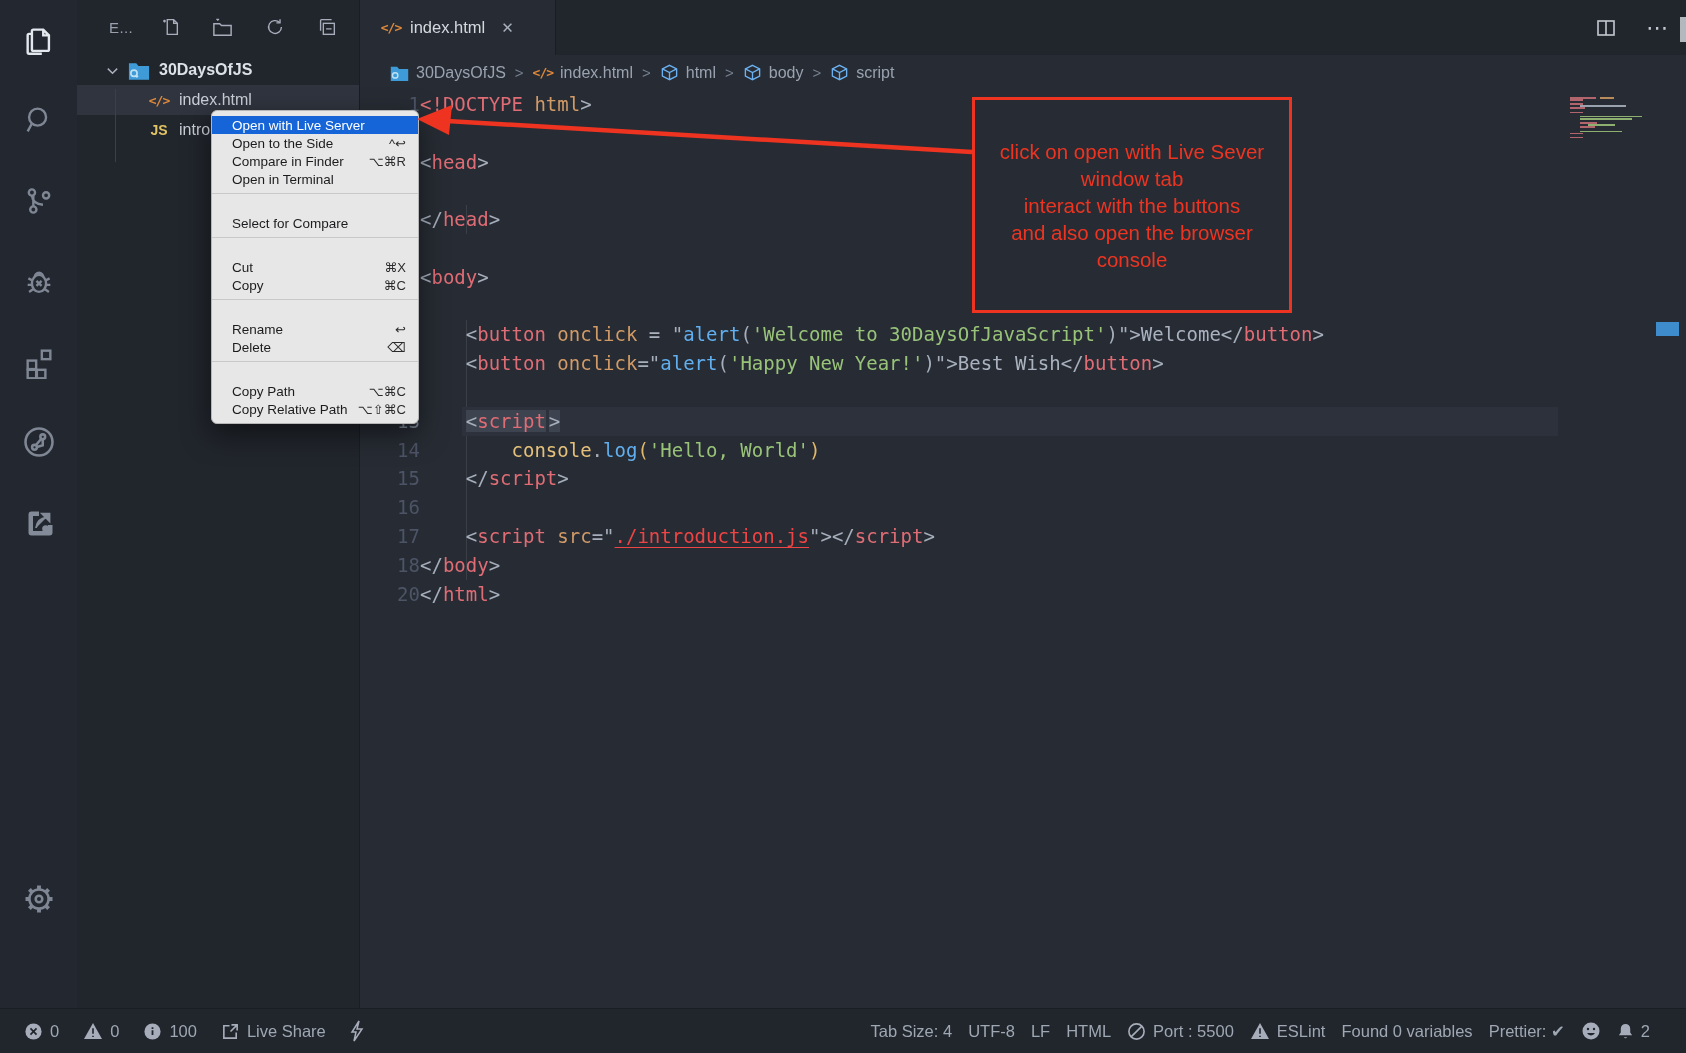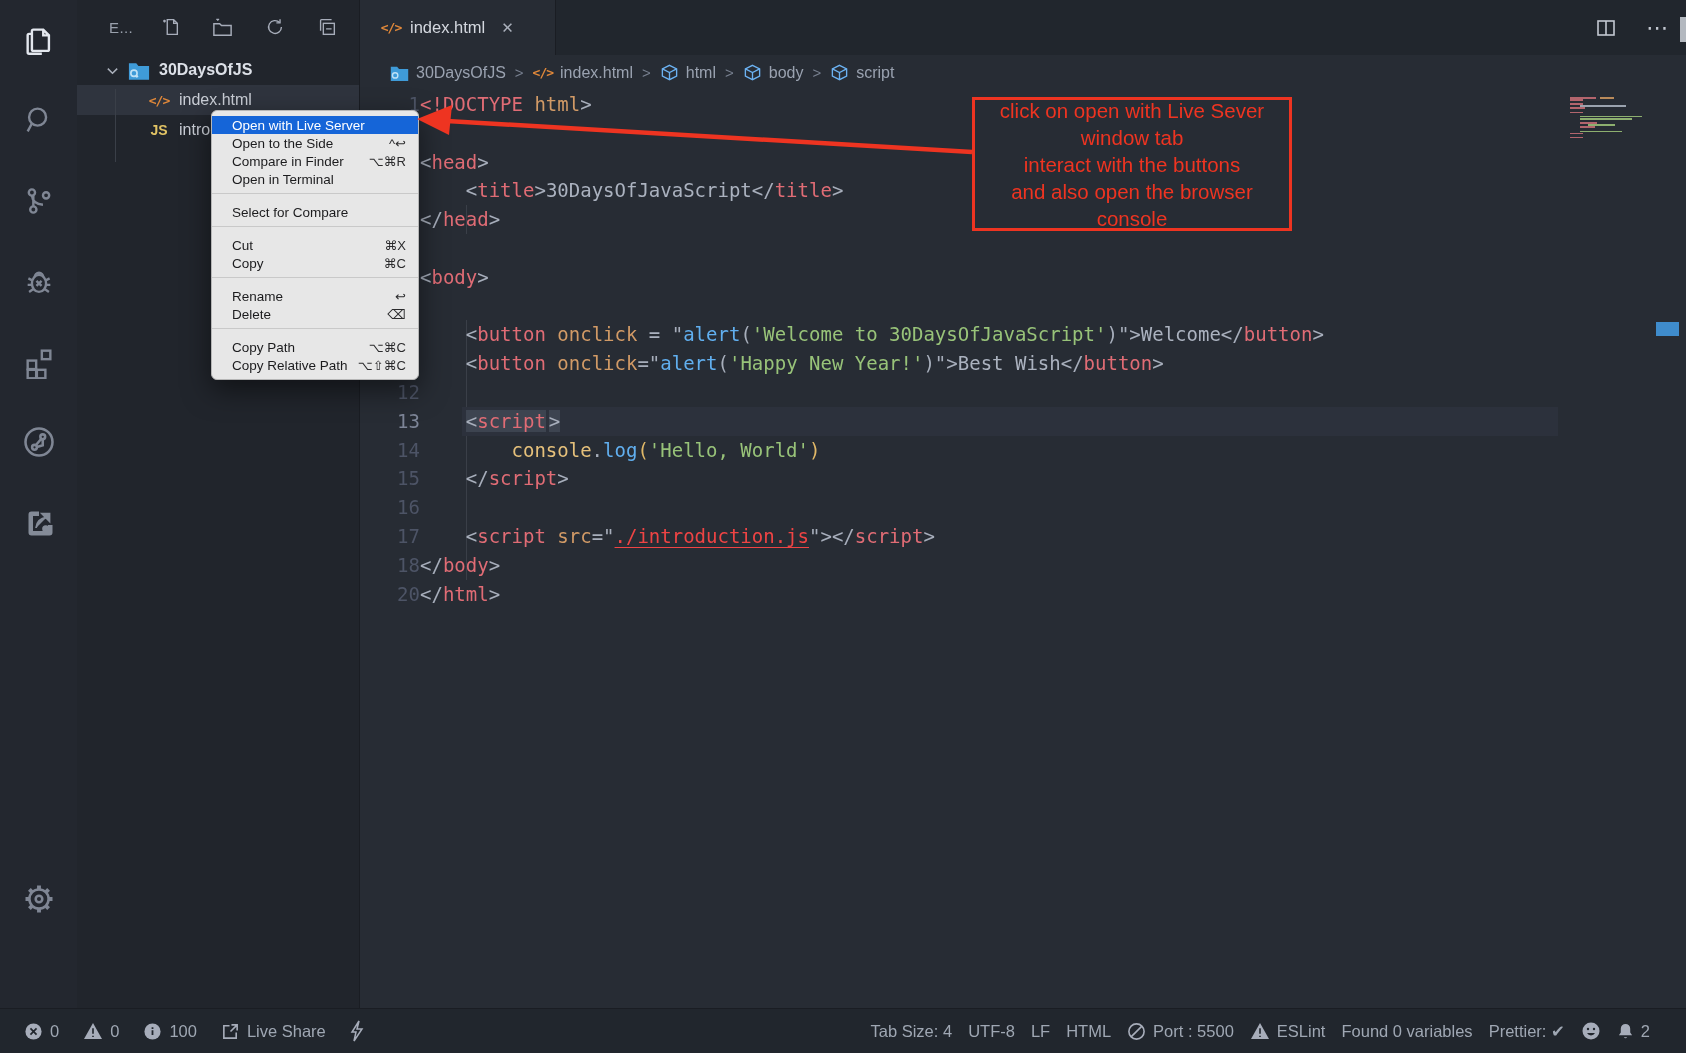--- a/index.html
+++ b/index.html
@@ -60,27 +60,27 @@
   
   .minimap { position:absolute; left:1570px; top:97px; width:84px; }
   .mm-row { position:relative; height:1.6px; margin-bottom:0.5px; }
   .mm-seg { position:absolute; top:0; height:100%; }
   .ruler-marker { position:absolute; left:1656px; top:322px; width:23px; height:14px; background:#3f8ccc; }
   .scroll-thumb { position:absolute; left:1680px; top:17px; width:6px; height:25px; background:#cdd2d9; opacity:.85; }
 
   
   .ctx-menu { position:absolute; left:211px; top:110px; width:208px; background:#e7e7e7; border:1px solid #b6b6b6; border-radius:6px; box-shadow:0 10px 28px rgba(0,0,0,.5); padding:5px 0; z-index:50; font-size:13.5px; color:#1c1c1e; }
   .menu-group { padding:0; }
-  .menu-group + .menu-group { border-top:1px solid #c9c9c9; margin-top:5px; padding-top:9px; }
+  .menu-group + .menu-group { border-top:1px solid #c9c9c9; margin-top:5px; padding-top:20px; }
   .menu-item { display:flex; justify-content:space-between; align-items:center; height:18px; padding:0 12px 0 20px; cursor:pointer; }
   .menu-item .shortcut { color:#2b2b2d; font-size:13px; }
   .menu-item.highlighted { background:#1565d8; color:#ffffff; }
 
   
-  .annotation { position:absolute; left:972px; top:97px; width:320px; height:134px; border:3px solid #ee3421; color:#ee3421; z-index:40; display:flex; flex-direction:column; justify-content:center; text-align:center; font-size:20.5px; line-height:27px; }
+  .annotation { position:absolute; left:972px; top:97px; width:320px; height:216px; border:3px solid #ee3421; color:#ee3421; z-index:40; display:flex; flex-direction:column; justify-content:center; text-align:center; font-size:20.5px; line-height:27px; }
   .arrow-svg { position:absolute; left:0; top:0; width:1686px; height:1053px; pointer-events:none; z-index:60; }
 
   
   .statusbar { position:absolute; left:0; right:0; bottom:0; height:45px; background:#21262d; border-top:1px solid #1a1d23; display:flex; align-items:center; justify-content:space-between; color:#9fa7b3; font-size:16.5px; z-index:6; }
   .sb-group { display:flex; align-items:center; }
   .sb-group.left { padding-left:24px; gap:24px; }
   .sb-group.right { padding-right:36px; gap:16px; }
   .sb-item { display:flex; align-items:center; gap:7px; cursor:pointer; white-space:nowrap; }
   .sb-item svg { display:block; }
 </style>
@@ -262,21 +262,21 @@
         </span>
       </div>
 
     <div class="code-area">
       <div class="indent-guide" style="top:115px;height:29px"></div>
       <div class="indent-guide" style="top:230px;height:260px"></div>
       <div>
           <div class="code-line"><span class="gutter">1</span><span class="code-text"><span class="tok-tag">&lt;!DOCTYPE</span><span class="tok-plain"> </span><span class="tok-attr">html</span><span class="tok-p">&gt;</span></span></div>
           <div class="code-line"><span class="gutter">3</span><span class="code-text"></span></div>
           <div class="code-line"><span class="gutter">4</span><span class="code-text"><span class="tok-p">&lt;</span><span class="tok-tag">head</span><span class="tok-p">&gt;</span></span></div>
-          <div class="code-line"><span class="gutter">5</span><span class="code-text"><span class="tok-plain">    </span><span class="tok-p">&lt;</span><span class="tok-tag">title</span><span class="tok-p">&gt;</span><span class="tok-plain">30DaysOfJavaScript</span><span class="tok-p">&lt;/</span><span class="tok-tag">title</span><span class="tok-p">&gt;</span></span></div>
+          <div class="code-line"><span class="gutter">5</span></div>
           <div class="code-line"><span class="gutter">6</span><span class="code-text"><span class="tok-p">&lt;/</span><span class="tok-tag">head</span><span class="tok-p">&gt;</span></span></div>
           <div class="code-line"><span class="gutter">7</span><span class="code-text"></span></div>
           <div class="code-line"><span class="gutter">8</span><span class="code-text"><span class="tok-p">&lt;</span><span class="tok-tag">body</span><span class="tok-p">&gt;</span></span></div>
           <div class="code-line"><span class="gutter">9</span><span class="code-text"></span></div>
           <div class="code-line"><span class="gutter">10</span><span class="code-text"><span class="tok-plain">    </span><span class="tok-p">&lt;</span><span class="tok-tag">button</span><span class="tok-plain"> </span><span class="tok-attr">onclick</span><span class="tok-plain"> = </span><span class="tok-p">"</span><span class="tok-fn">alert</span><span class="tok-p">(</span><span class="tok-str">'Welcome to 30DaysOfJavaScript'</span><span class="tok-p">)"</span><span class="tok-p">&gt;</span><span class="tok-plain">Welcome</span><span class="tok-p">&lt;/</span><span class="tok-tag">button</span><span class="tok-p">&gt;</span></span></div>
           <div class="code-line"><span class="gutter">11</span><span class="code-text"><span class="tok-plain">    </span><span class="tok-p">&lt;</span><span class="tok-tag">button</span><span class="tok-plain"> </span><span class="tok-attr">onclick</span><span class="tok-p">="</span><span class="tok-fn">alert</span><span class="tok-p">(</span><span class="tok-str">'Happy New Year!'</span><span class="tok-p">)"</span><span class="tok-p">&gt;</span><span class="tok-plain">Best Wish</span><span class="tok-p">&lt;/</span><span class="tok-tag">button</span><span class="tok-p">&gt;</span></span></div>
           <div class="code-line"><span class="gutter">12</span><span class="code-text"></span></div>
           <div class="code-line current"><span class="gutter">13</span><span class="code-text"><span class="tok-plain">    </span><span class="tok-p tok-hl">&lt;</span><span class="tok-tag tok-hl">script</span><span class="tok-p tok-hlgap">&gt;</span></span></div>
           <div class="code-line"><span class="gutter">14</span><span class="code-text"><span class="tok-plain">        </span><span class="tok-support">console</span><span class="tok-p">.</span><span class="tok-fn">log</span><span class="tok-paren">(</span><span class="tok-str">'Hello, World'</span><span class="tok-paren">)</span></span></div>
           <div class="code-line"><span class="gutter">15</span><span class="code-text"><span class="tok-plain">    </span><span class="tok-p">&lt;/</span><span class="tok-tag">script</span><span class="tok-p">&gt;</span></span></div>

